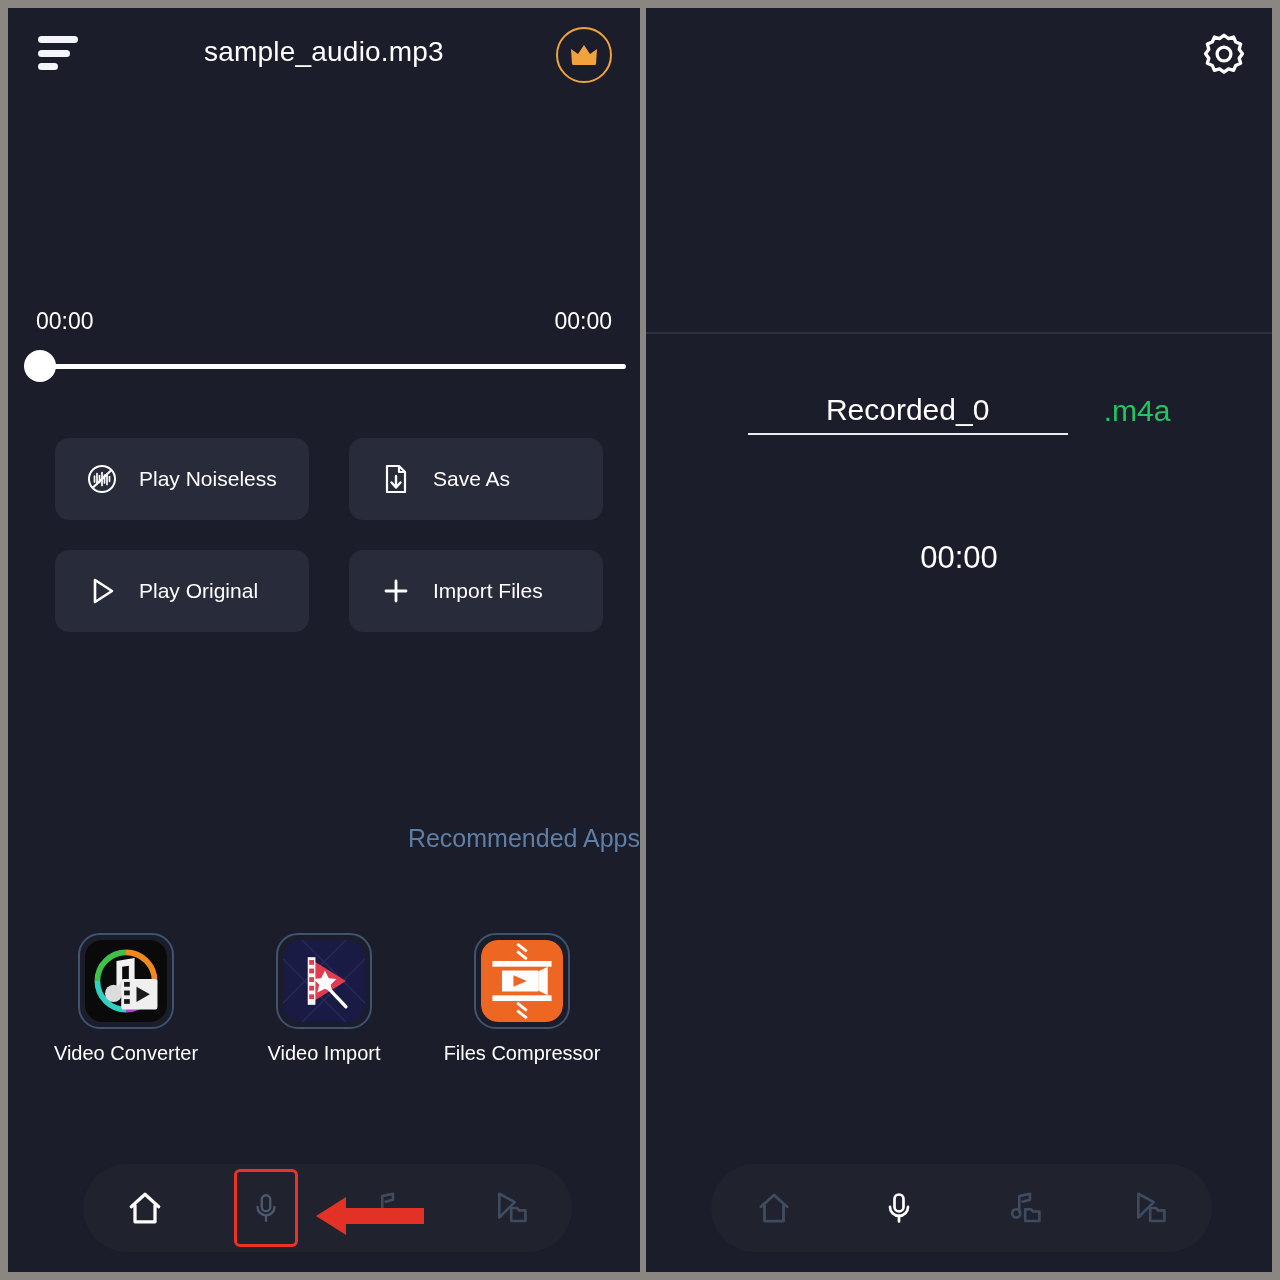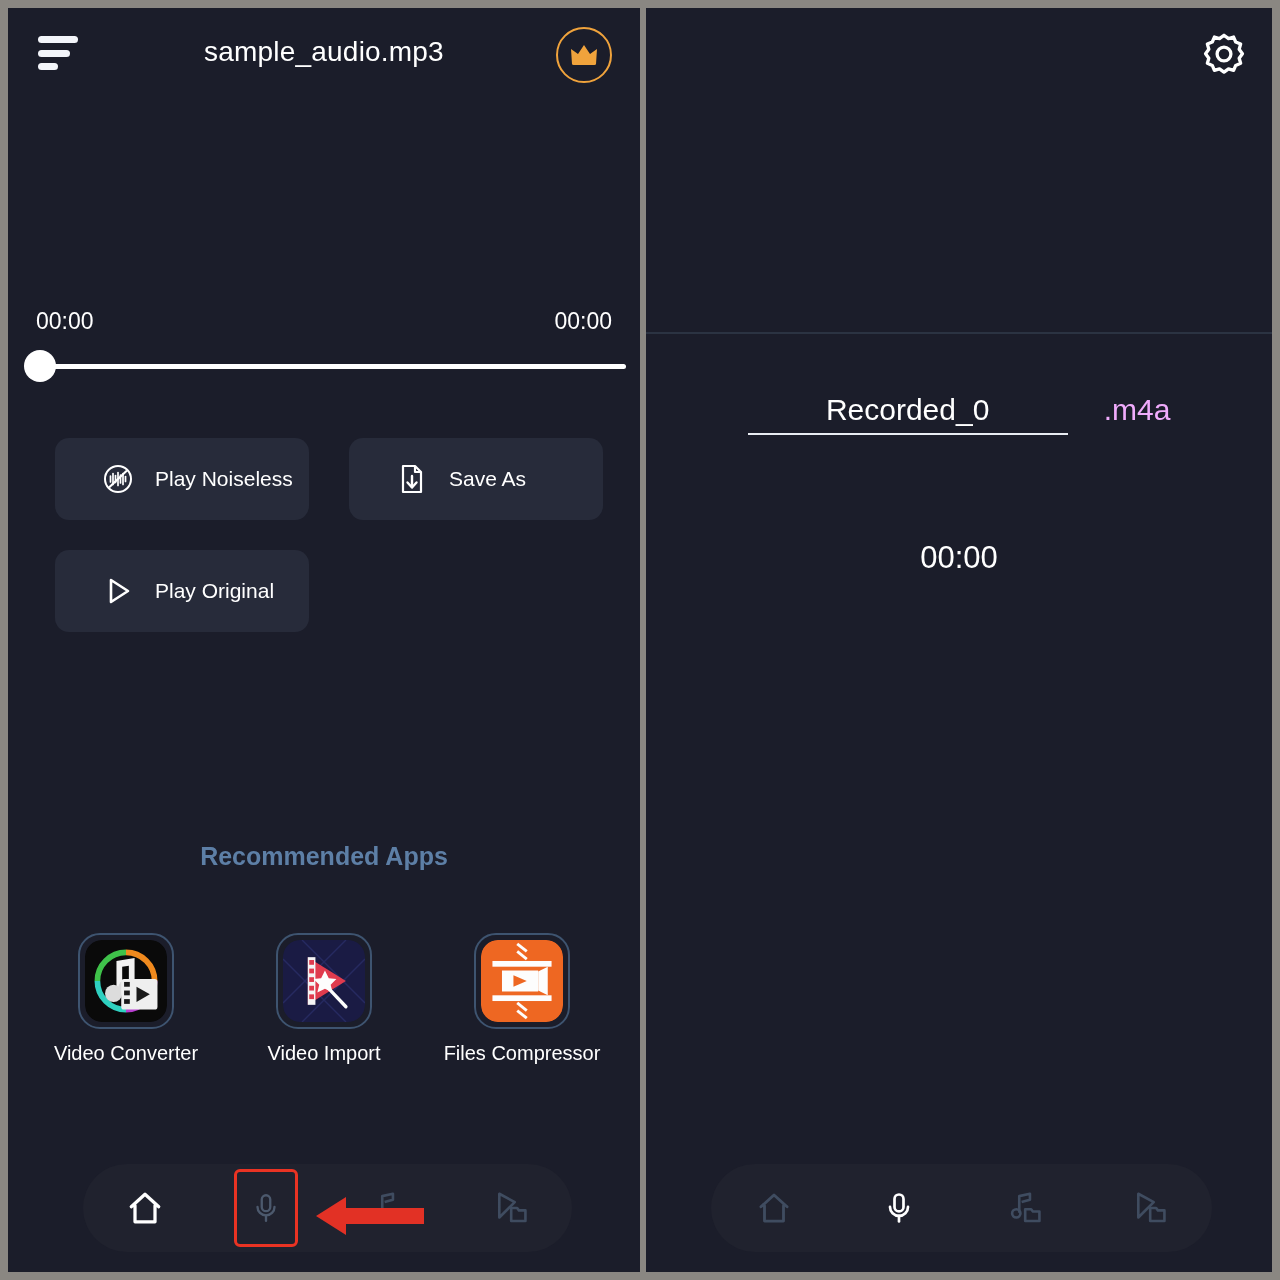--- a/index.html
+++ b/index.html
@@ -70,30 +70,30 @@
   
   .btn-grid {
     position:absolute; left:47px; top:430px;
     width:548px;
     display:grid; grid-template-columns:254px 254px;
     column-gap:40px; row-gap:30px;
   }
   .act-btn {
     height:82px; border-radius:14px; background:#272b3a;
     display:flex; align-items:center; gap:20px;
-    padding-left:46px; cursor:pointer;
+    padding-left:30px; cursor:pointer;
   }
   .act-btn .lbl { color:#ffffff; font-size:21px; white-space:nowrap; }
   .act-btn .ico { width:34px; height:34px; flex:0 0 34px;
                   display:flex; align-items:center; justify-content:center; }
 
   
   .rec-title {
-    position:absolute; left:0; right:0; top:834px; text-align:center;
-    color:#5d7fa6; font-size:25px;font-weight:bold;
+    position:absolute; left:0; right:0; top:816px; text-align:right;
+    color:#5d7fa6; font-size:25px;
   }
   .rec-row {
     position:absolute; left:0; right:0; top:925px;
     display:flex; justify-content:space-around; padding:0 19px;
   }
   .rec-item { width:180px; text-align:center; cursor:pointer; }
   .rec-icon-frame {
     width:96px; height:96px; margin:0 auto;
     border-radius:22px; border:2px solid #3e5470;
     padding:5px;
@@ -125,28 +125,28 @@
   
   .r-header { position:absolute; top:0; left:0; width:100%; height:324px; }
   .gear {
     position:absolute; right:24px; top:22px; width:48px; height:48px; cursor:pointer;
   }
   .r-divider {
     position:absolute; left:0; right:0; top:324px; height:2px; background:#2b3342;
   }
   .fname-row {
     position:absolute; left:0; right:0; top:385px;
-    display:flex; align-items:flex-start; justify-content:center;
+    display:flex; align-items:center; justify-content:center;
   }
   .fname-field {
     width:320px; border-bottom:2.5px solid #e9ecf2;
     text-align:center; color:#ffffff; font-size:30px;
     padding-bottom:6px; cursor:text;
   }
-  .fname-ext { color:#f0abfc; font-size:30px; margin-left:36px; padding-bottom:6px; }
+  .fname-ext { color:#22c55e; font-size:30px; margin-left:36px; padding-bottom:6px; }
   .r-timer {
     position:absolute; left:0; right:0; top:532px; text-align:center;
     color:#ffffff; font-size:31px;
   }
 </style>
 </head>
 <body>
 
 <div class="stage">
 
@@ -212,20 +212,29 @@
 
       <div class="act-btn">
         <span class="ico">
           <svg width="32" height="32" viewBox="0 0 32 32">
             <path d="M9 5 L26 16 L9 27 Z" fill="none" stroke="#fff" stroke-width="2.6" stroke-linejoin="round"></path>
           </svg>
         </span>
         <span class="lbl">Play Original</span>
       </div>
 
+      <div class="act-btn">
+        <span class="ico">
+          <svg width="32" height="32" viewBox="0 0 32 32">
+            <line x1="16" y1="6" x2="16" y2="26" stroke="#fff" stroke-width="2.8" stroke-linecap="round"></line>
+            <line x1="6" y1="16" x2="26" y2="16" stroke="#fff" stroke-width="2.8" stroke-linecap="round"></line>
+          </svg>
+        </span>
+        <span class="lbl">Import Files</span>
+      </div>
     </div>
 
     <div class="rec-title">Recommended Apps</div>
 
     <div class="rec-row">
 
       <div class="rec-item">
         <div class="rec-icon-frame">
           <div class="rec-icon-inner">
             <svg width="100%" height="100%" viewBox="0 0 86 86">

